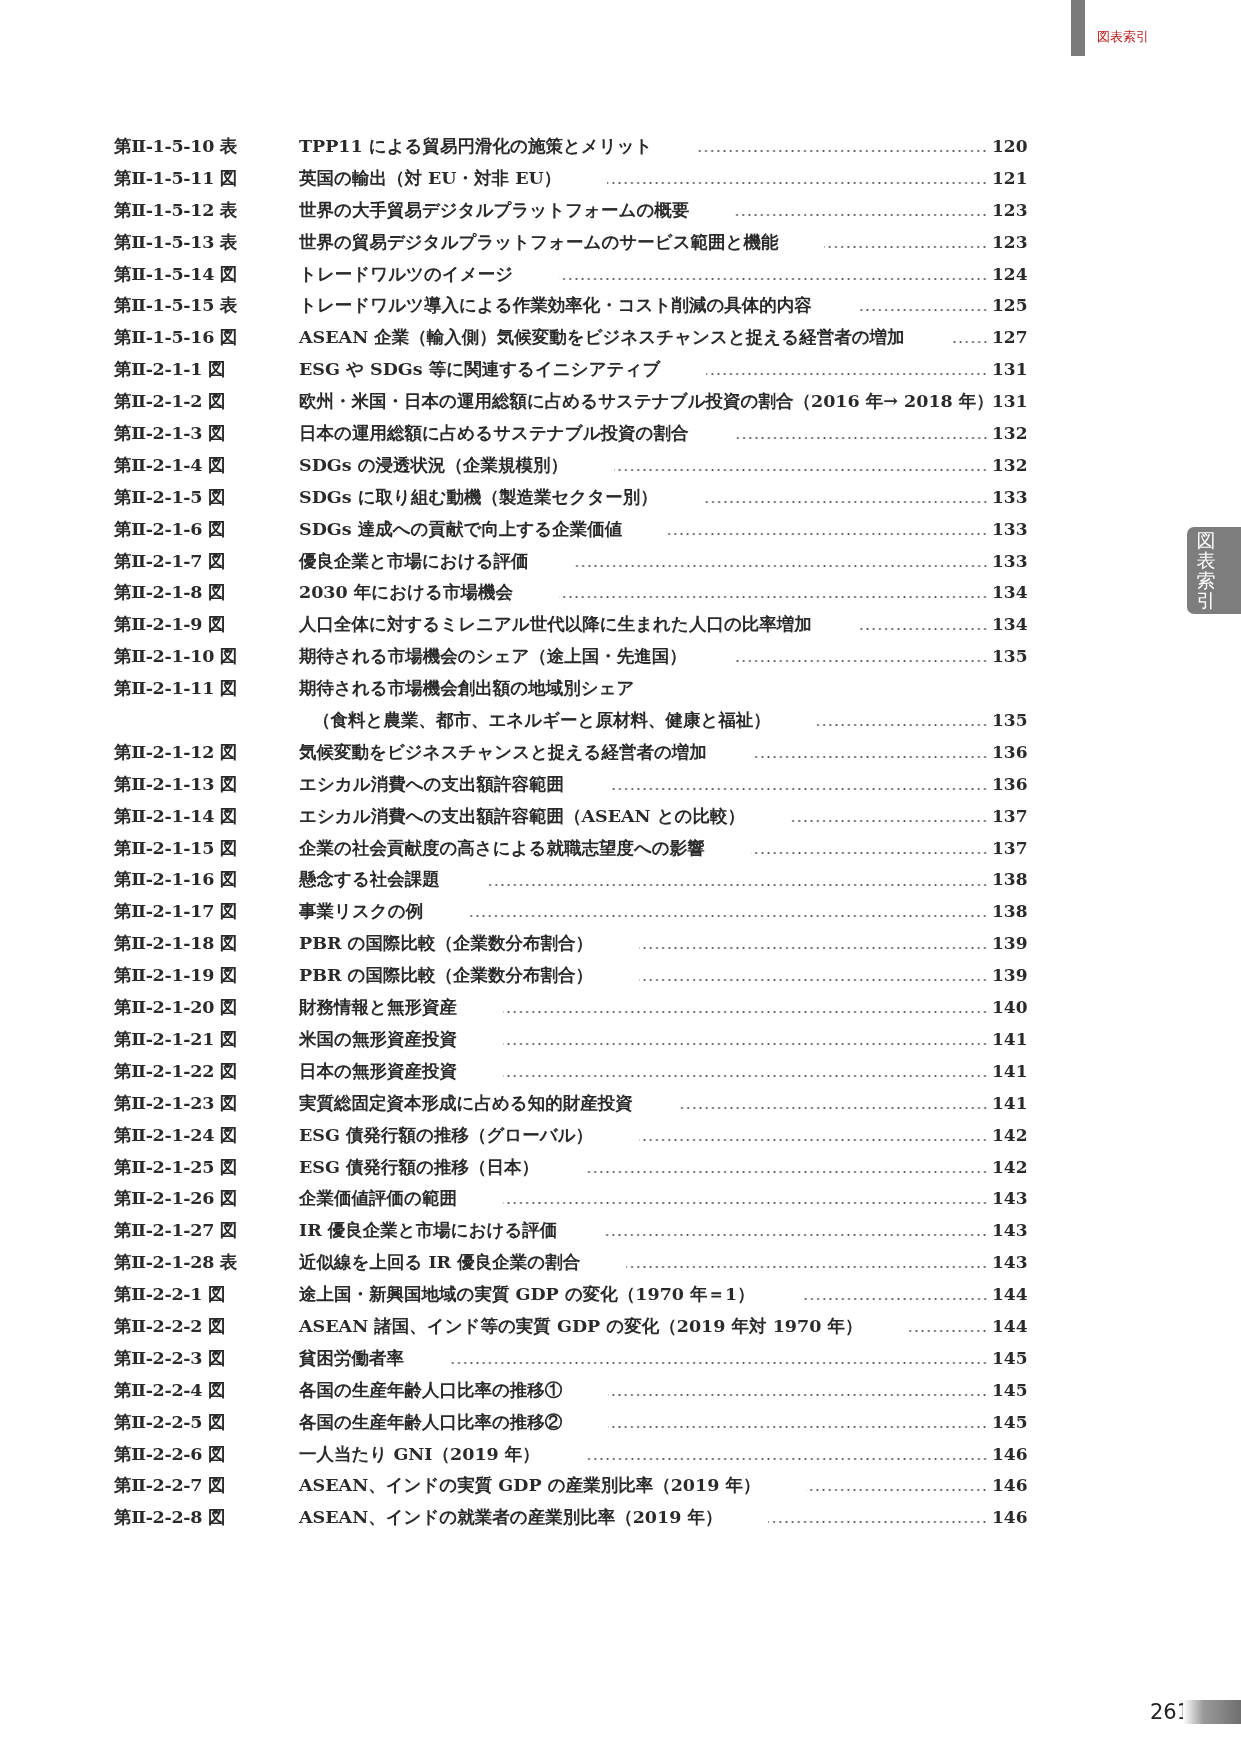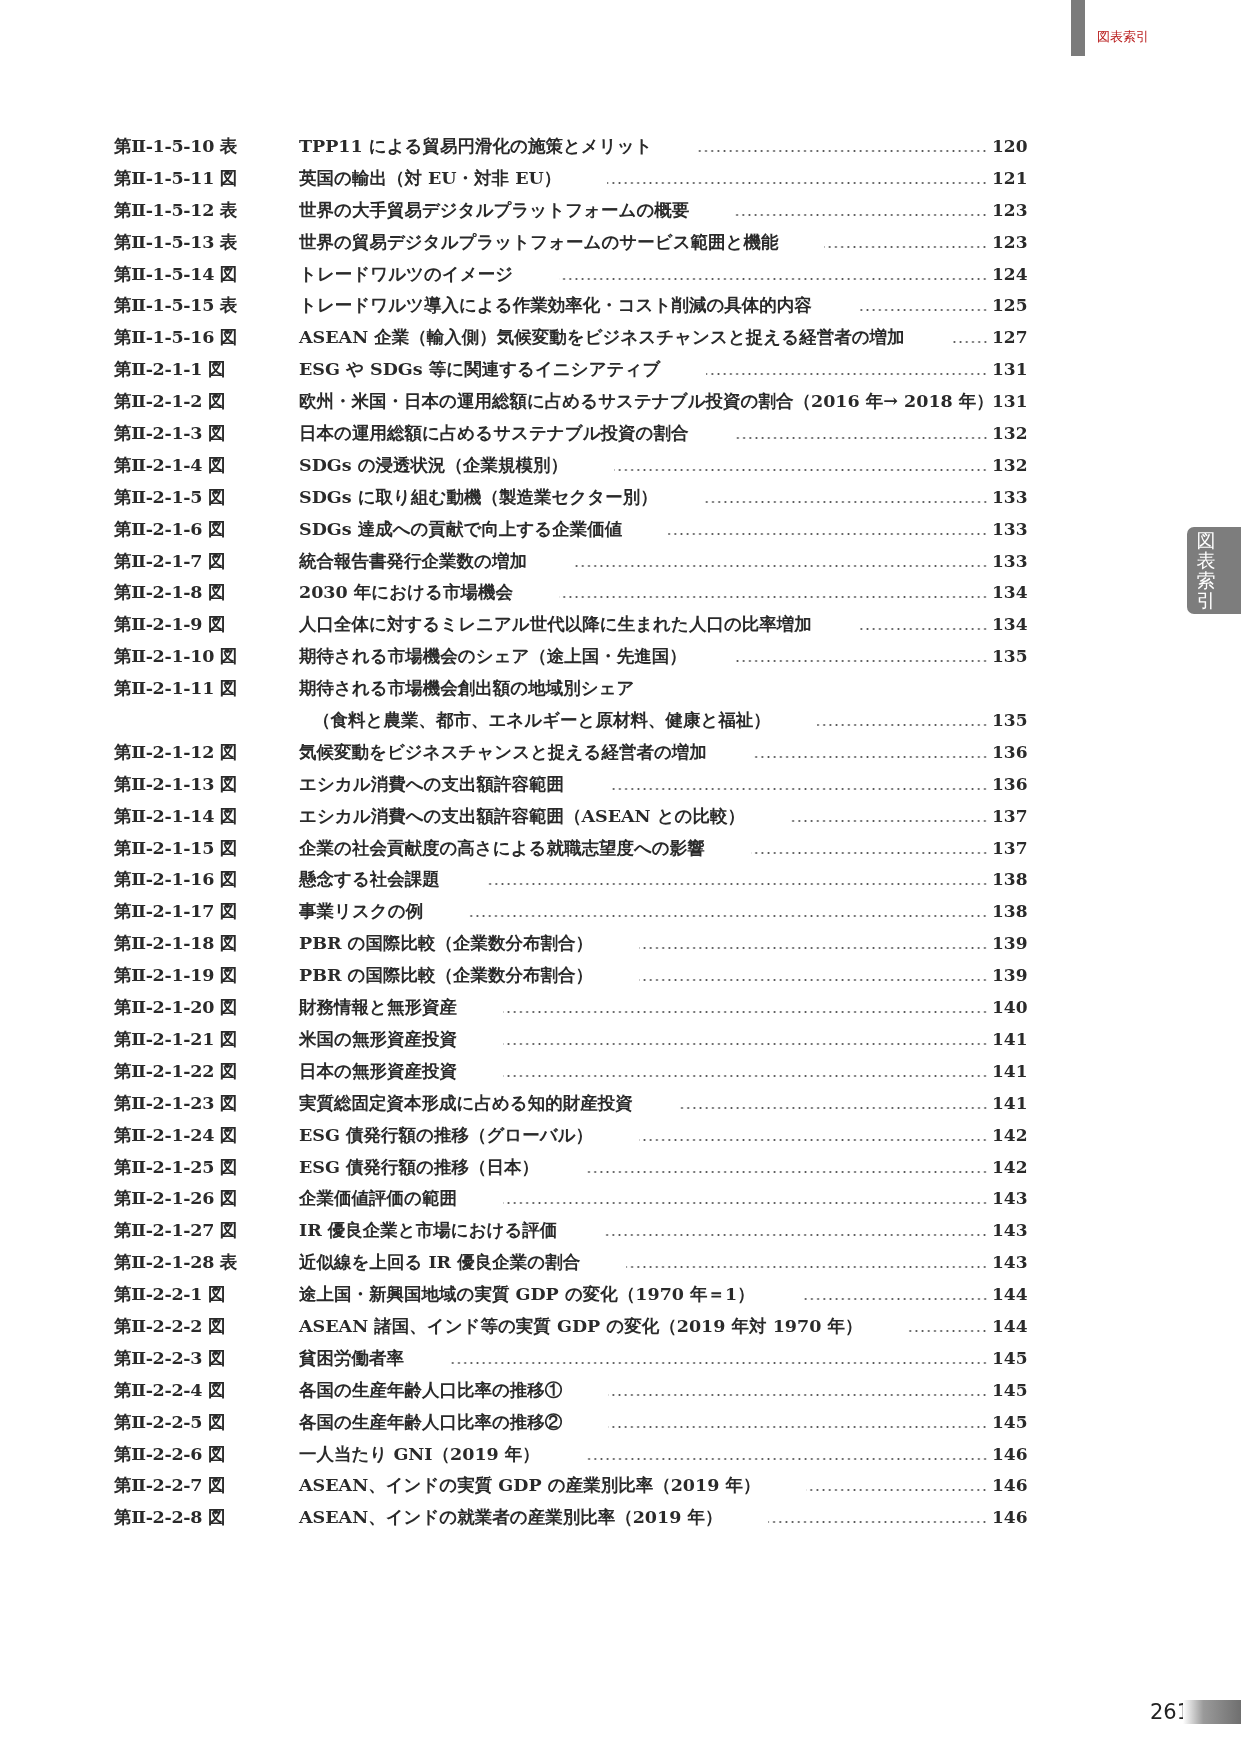--- a/index.html
+++ b/index.html
@@ -17,21 +17,21 @@
     .toc {
       position: absolute; left: 114px; top: 131px; width: 910px;
     }
     .row {
       display: flex; align-items: baseline; height: 31.9px; font-size: 17.5px; line-height: 31.9px; white-space: nowrap; font-weight: bold;
     }
     .row .num {
       width: 185px; flex: 0 0 185px; letter-spacing: -0.3px;
     }
     .row .title-wrap {
-      flex: 1 1 auto; display: flex; align-items: flex-start; min-width: 0; gap: 40px;
+      flex: 1 1 auto; display: flex; align-items: flex-end; min-width: 0; gap: 40px;
     }
     .row .title {
       flex: 0 0 auto; padding-right: 6px;
     }
     .row .title.indent { padding-left: 14px; }
     .row .leader {
       flex: 1 1 auto; overflow: hidden; height: 31.9px; position: relative;
     }
     .row .leader::before {
       content: "";
@@ -172,21 +172,21 @@
       <span class="num">第Ⅱ-2-1-6 図</span>
       <span class="title-wrap">
         <span class="title">SDGs 達成への貢献で向上する企業価値</span>
         <span class="leader"></span>
       </span>
       <span class="page">133</span>
     </div>
   <div class="row">
       <span class="num">第Ⅱ-2-1-7 図</span>
       <span class="title-wrap">
-        <span class="title">統合報告書発行企業数の増加</span>
+        <span class="title">優良企業と市場における評価</span>
         <span class="leader"></span>
       </span>
       <span class="page">133</span>
     </div>
   <div class="row">
       <span class="num">第Ⅱ-2-1-8 図</span>
       <span class="title-wrap">
         <span class="title">2030 年における市場機会</span>
         <span class="leader"></span>
       </span>

